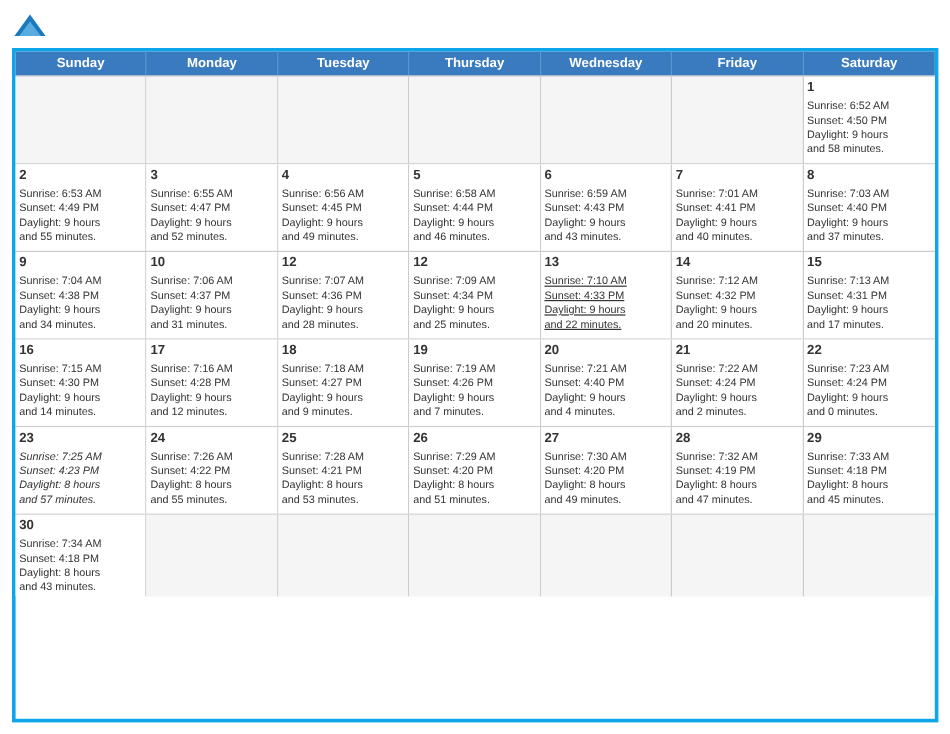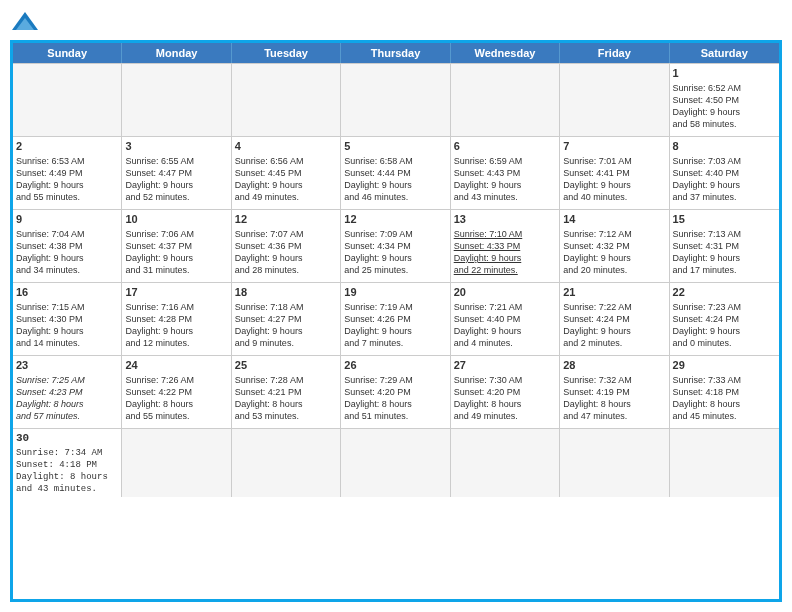--- a/index.html
+++ b/index.html
@@ -94,21 +94,20 @@
     .cal-cell:last-child { border-right: none; }
     .cal-cell.empty { background: #f5f5f5; }
     .cal-cell .day-num {
       font-size: 11px;
       font-weight: bold;
       display: block;
       margin-bottom: 1px;
     }
     .cal-row-last .cal-cell {
       min-height: 60px;
-      font-family: Liberation Mono, monospace;
     }
   </style>
 </head>
 <body>
 
 <div class="page">
   <div class="header">
     <div class="logo">
       <svg class="logo-icon" viewBox="0 0 30 24" xmlns="http://www.w3.org/2000/svg">
         <polygon points="15,2 28,20 2,20" fill="#1a7abf"></polygon>

